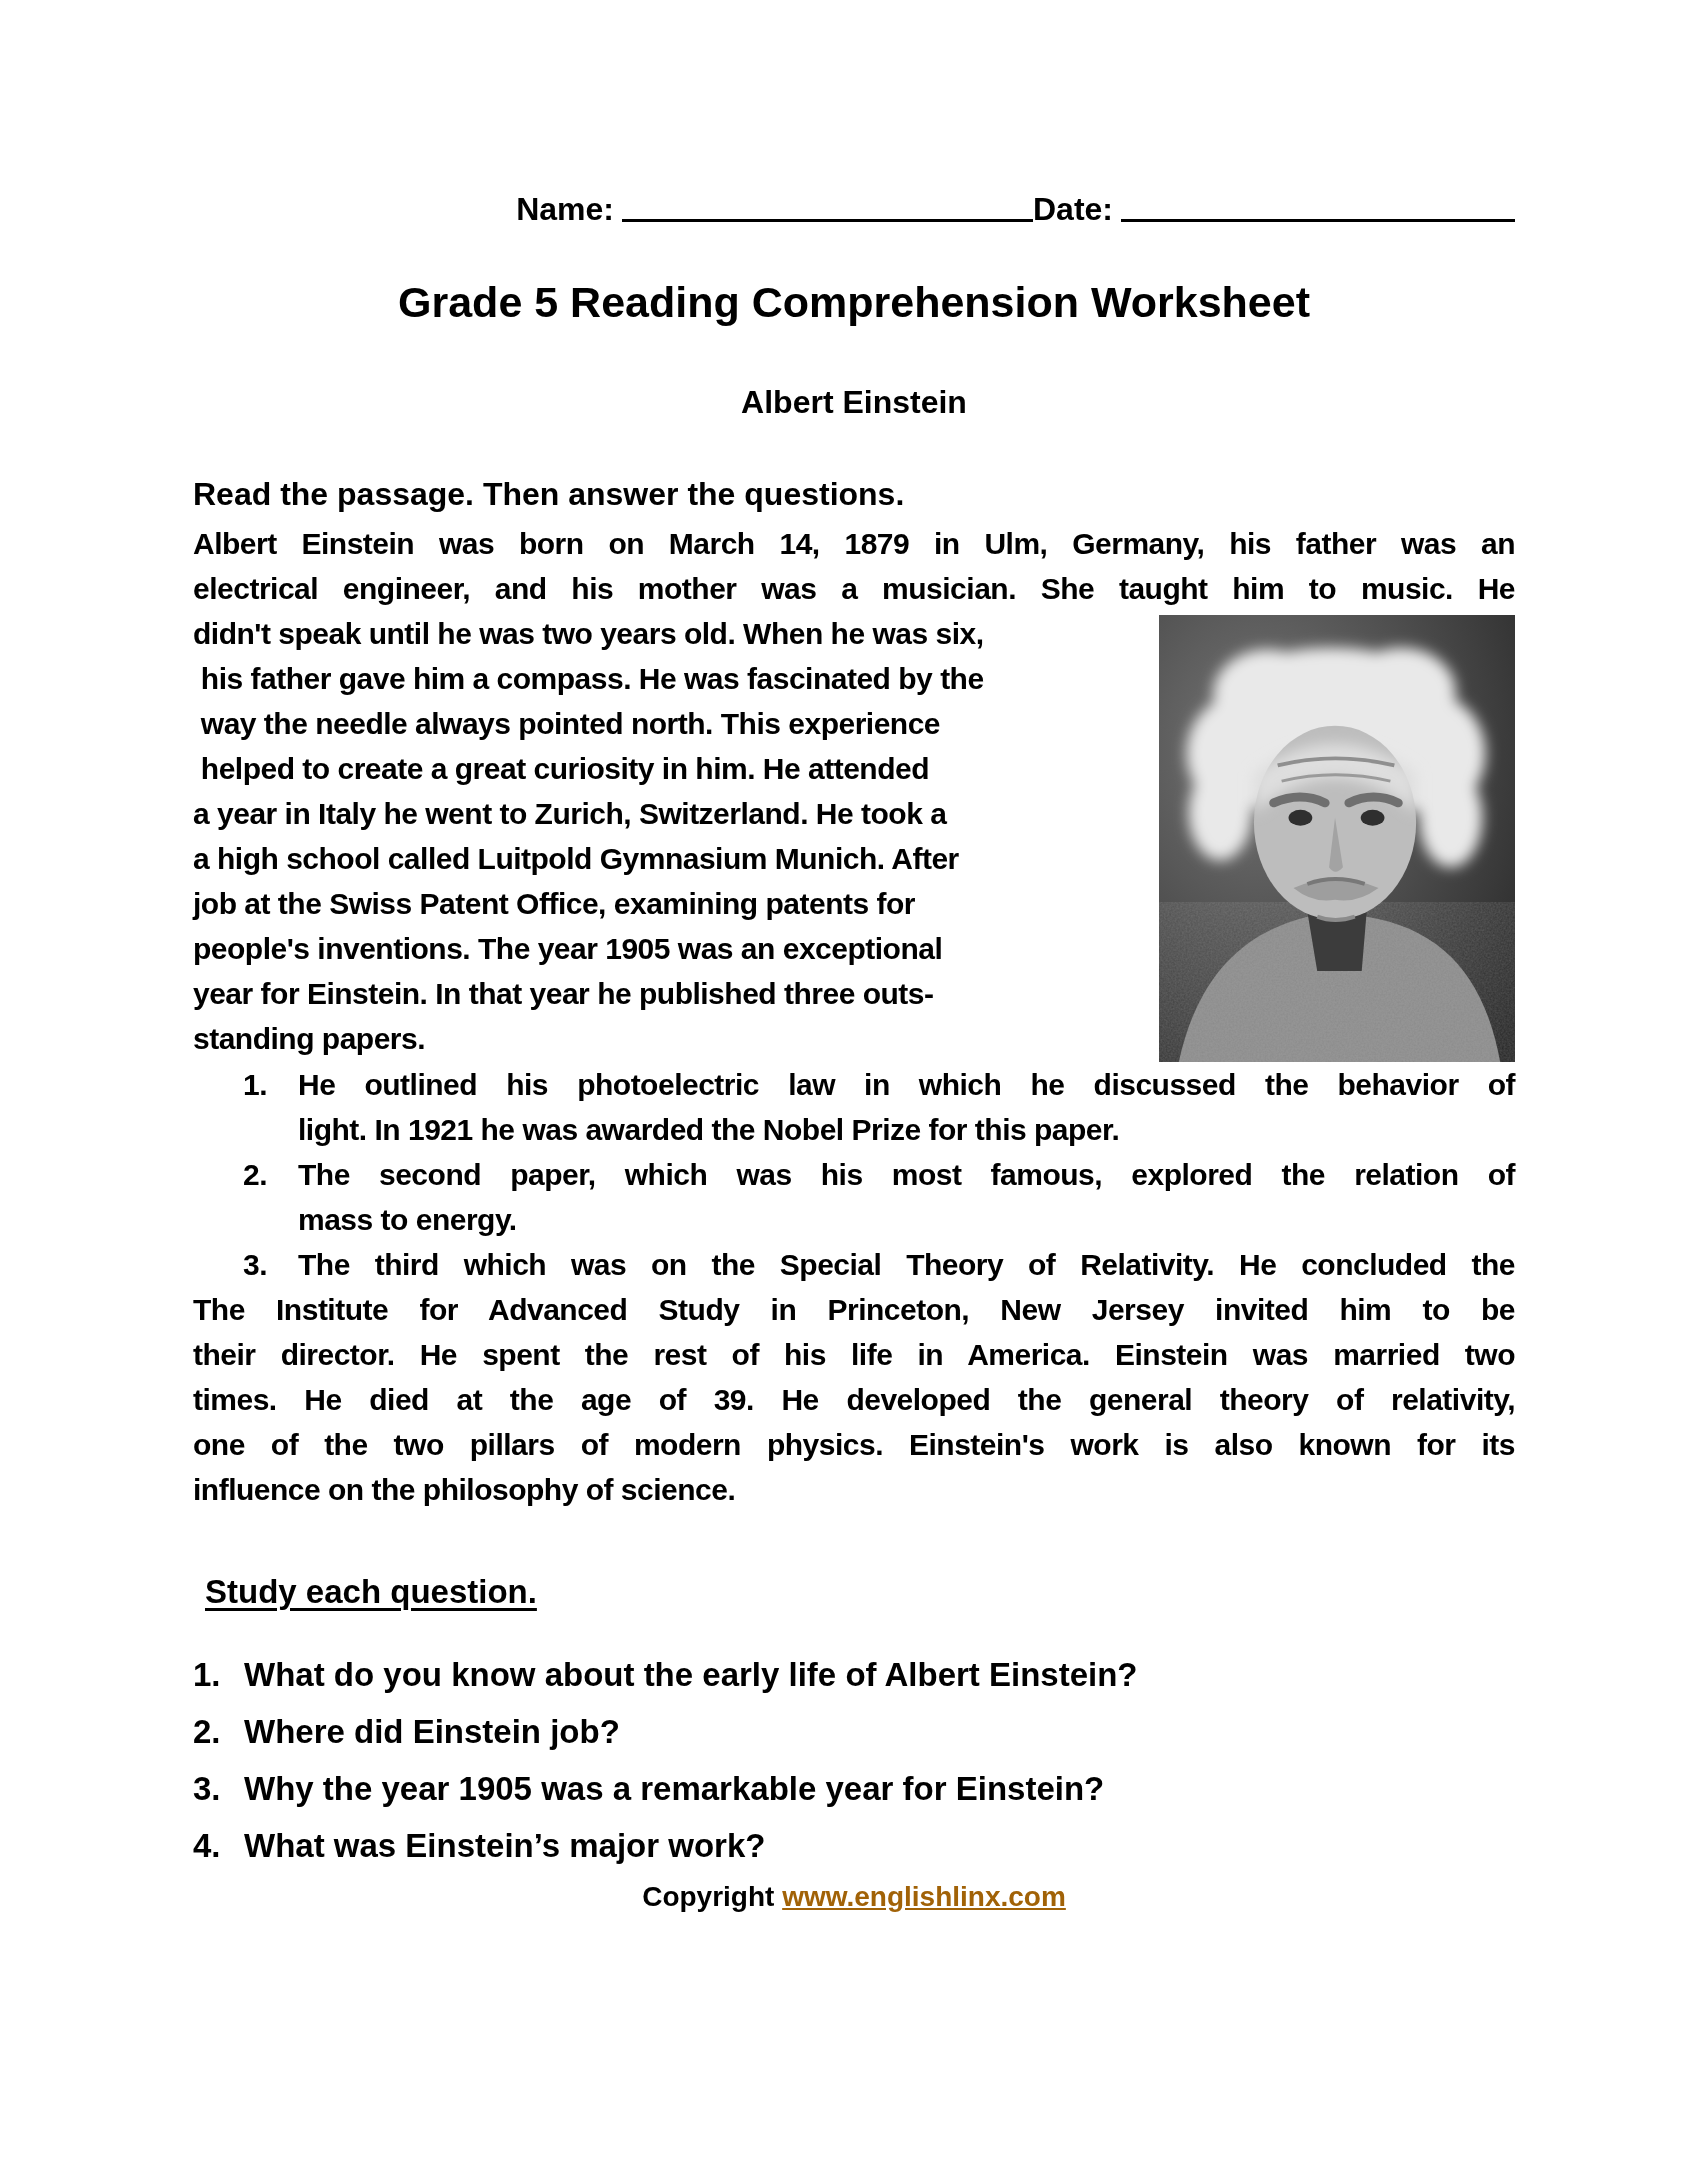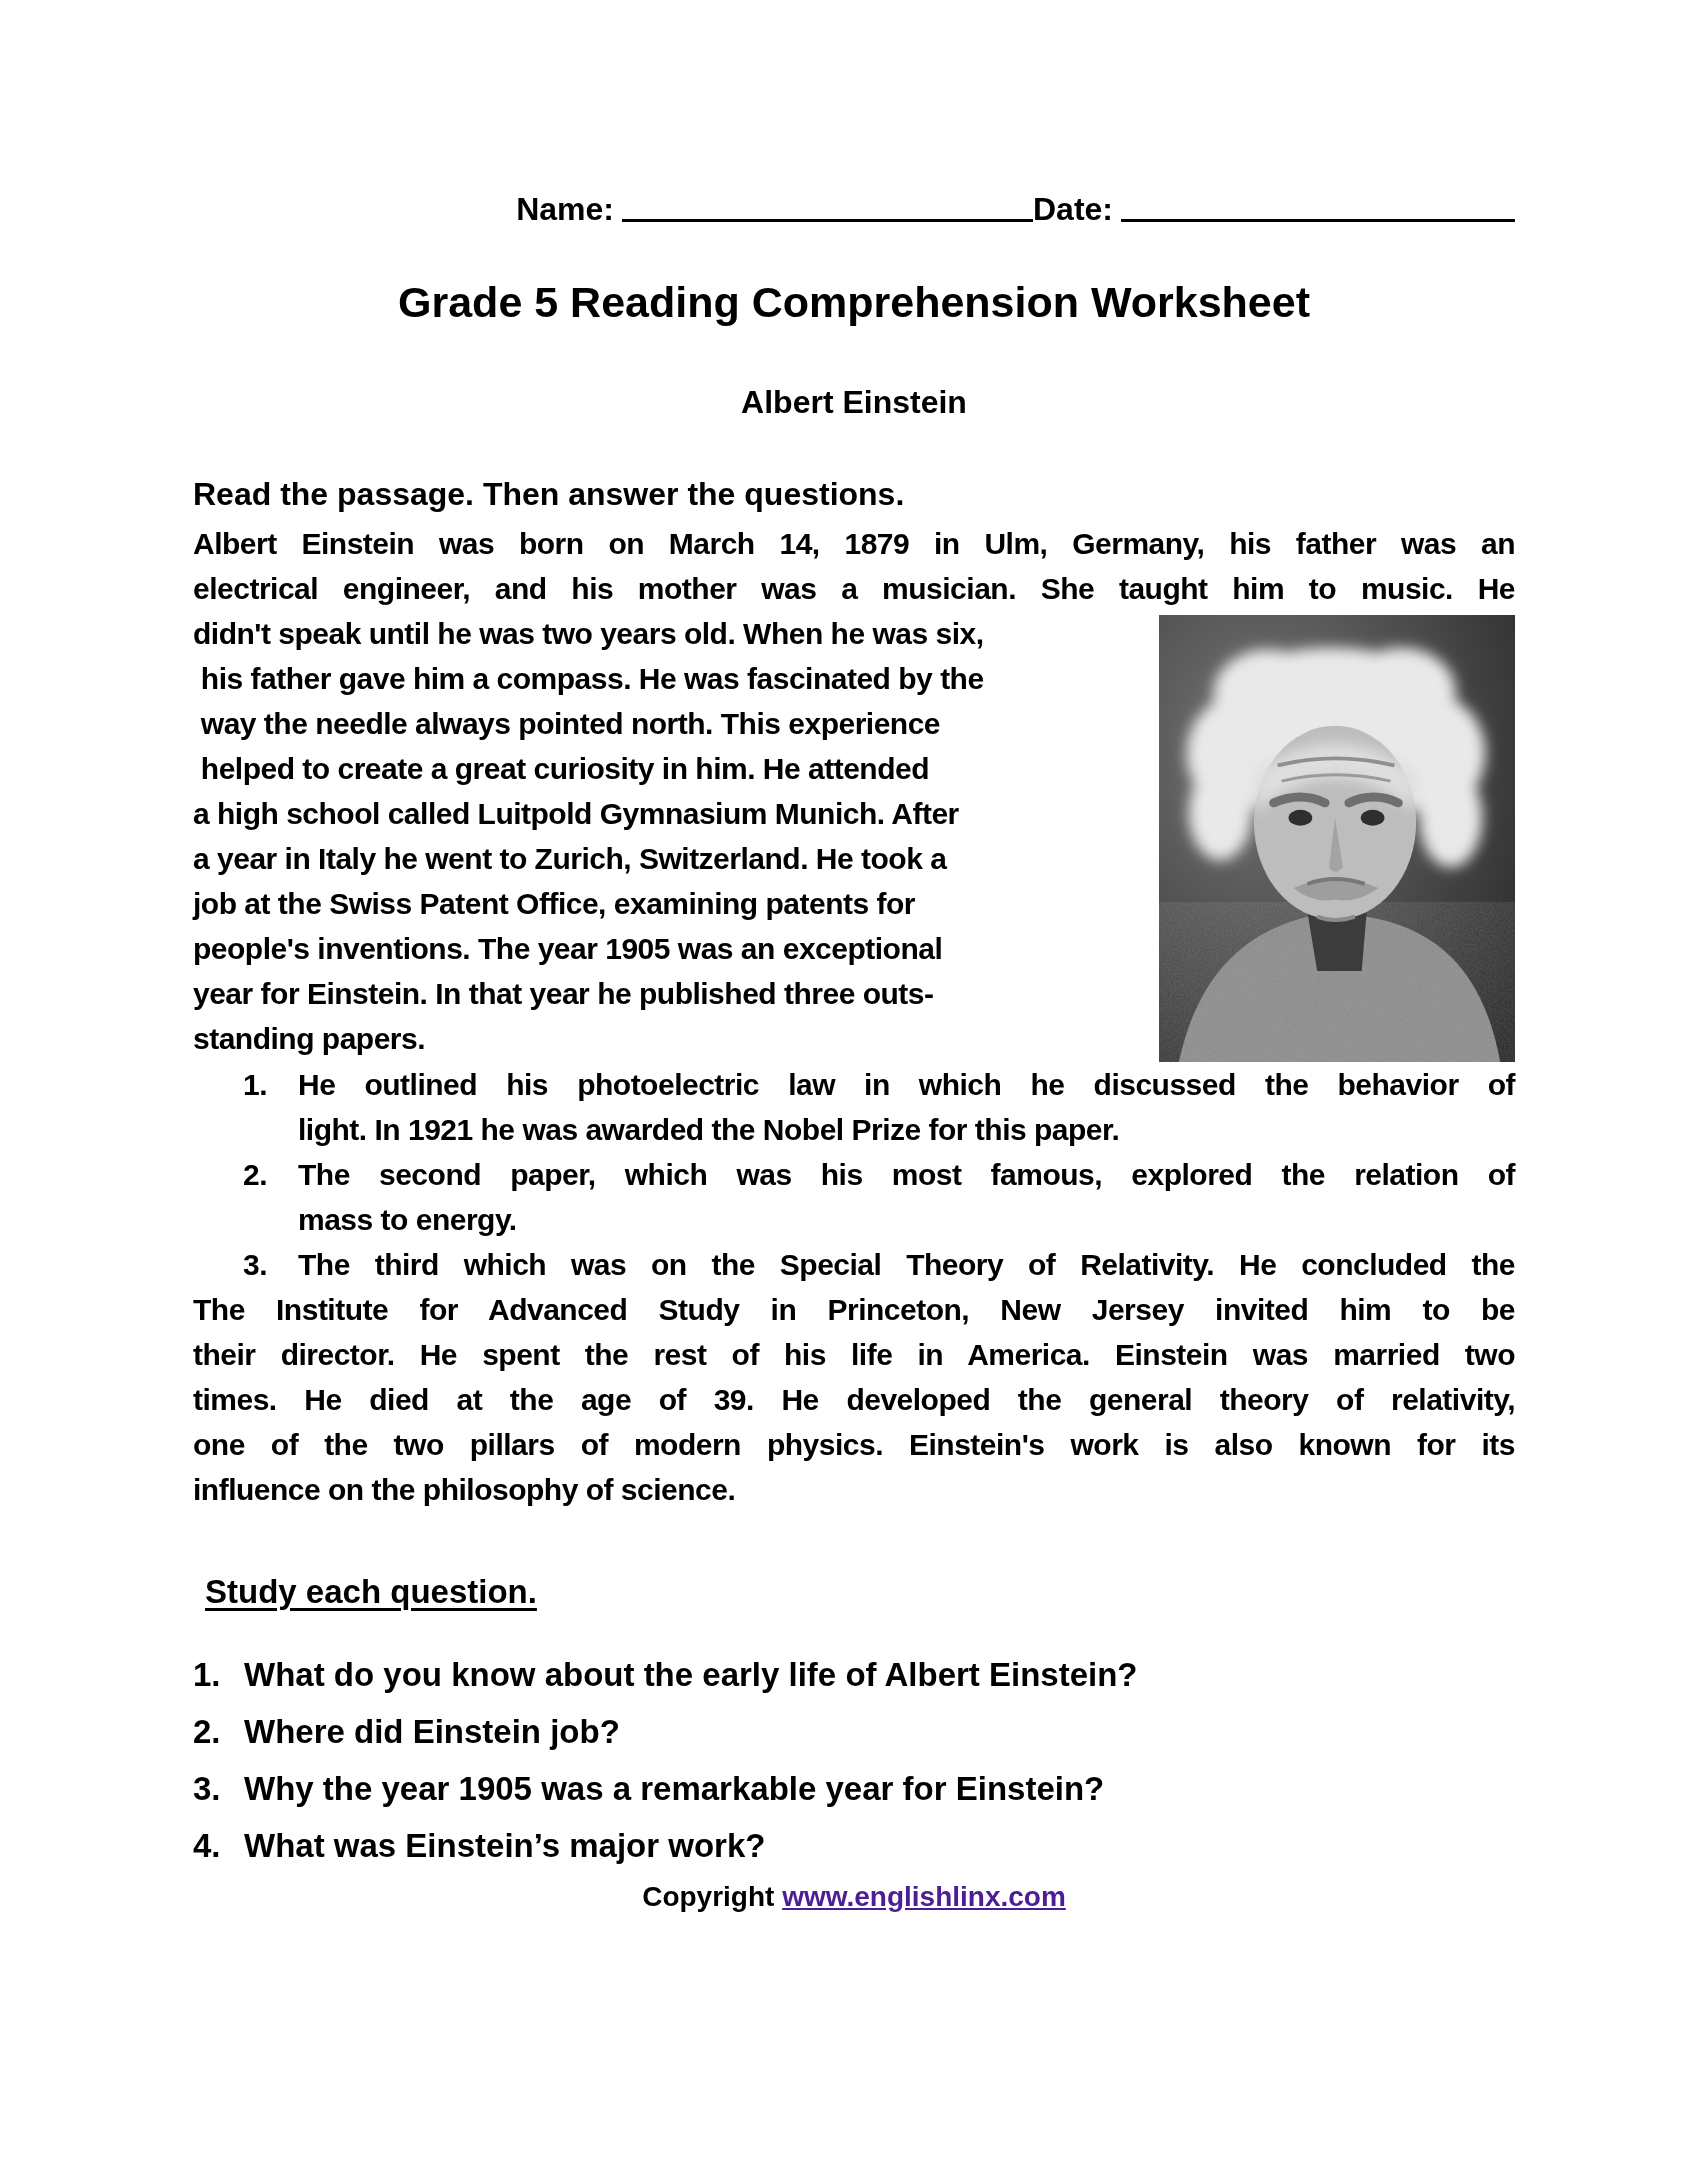--- a/index.html
+++ b/index.html
@@ -103,22 +103,22 @@
 
     <div class="line stretch">Albert Einstein was born on March 14, 1879 in Ulm, Germany, his father was an</div>
     <div class="line stretch">electrical engineer, and his mother was a musician. She taught him to music. He</div>
 
     <div class="wrap-row">
       <div class="wrap-text">
         <div class="line">didn't speak until he was two years old. When he was six,</div>
         <div class="line"> his father gave him a compass. He was fascinated by the</div>
         <div class="line"> way the needle always pointed north. This experience</div>
         <div class="line"> helped to create a great curiosity in him. He attended</div>
+        <div class="line">a year in Italy he went to Zurich, Switzerland. He took a</div>
         <div class="line">a high school called Luitpold Gymnasium Munich. After</div>
-        <div class="line">a year in Italy he went to Zurich, Switzerland. He took a</div>
         <div class="line">job at the Swiss Patent Office, examining patents for</div>
         <div class="line">people's inventions. The year 1905 was an exceptional</div>
         <div class="line">year for Einstein. In that year he published three outs-</div>
         <div class="line">standing papers.</div>
       </div>
 
       <div class="photo">
         <svg viewBox="0 0 360 452" preserveAspectRatio="none" role="img">
           <defs>
             <radialGradient id="bgGrad" cx="28%" cy="30%" r="95%">
@@ -215,17 +215,17 @@
       <div class="qnum">3.</div>
       <div class="qtext">Why the year 1905 was a remarkable year for Einstein?</div>
     </div>
     <div class="qitem">
       <div class="qnum">4.</div>
       <div class="qtext">What was Einstein’s major work?</div>
     </div>
   </div>
 
   <div class="copyright">
-    <span>Copyright </span><a class="site-link" href="#" style="color: #4c1d95;">www.englishlinx.com</a>
+    <span>Copyright </span><a class="site-link" href="#" style="color: #a16207;">www.englishlinx.com</a>
   </div>
 
 </div>
 
 
 </body></html>

